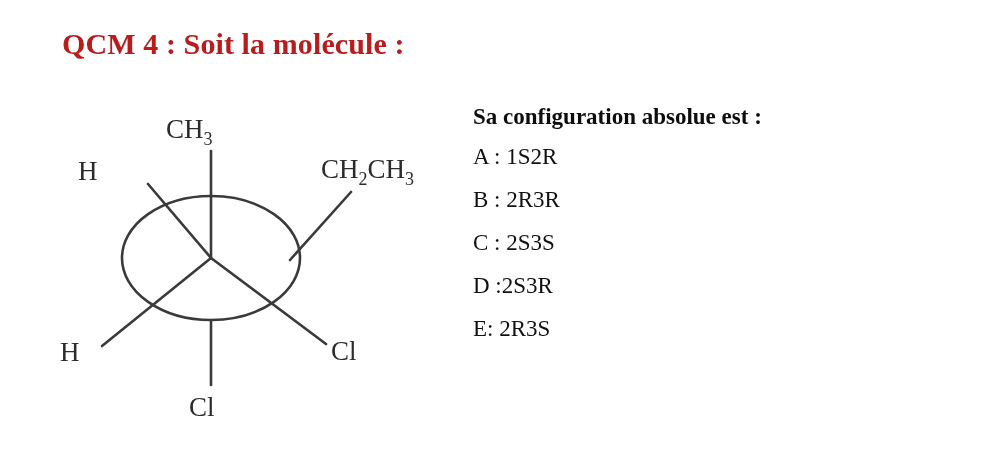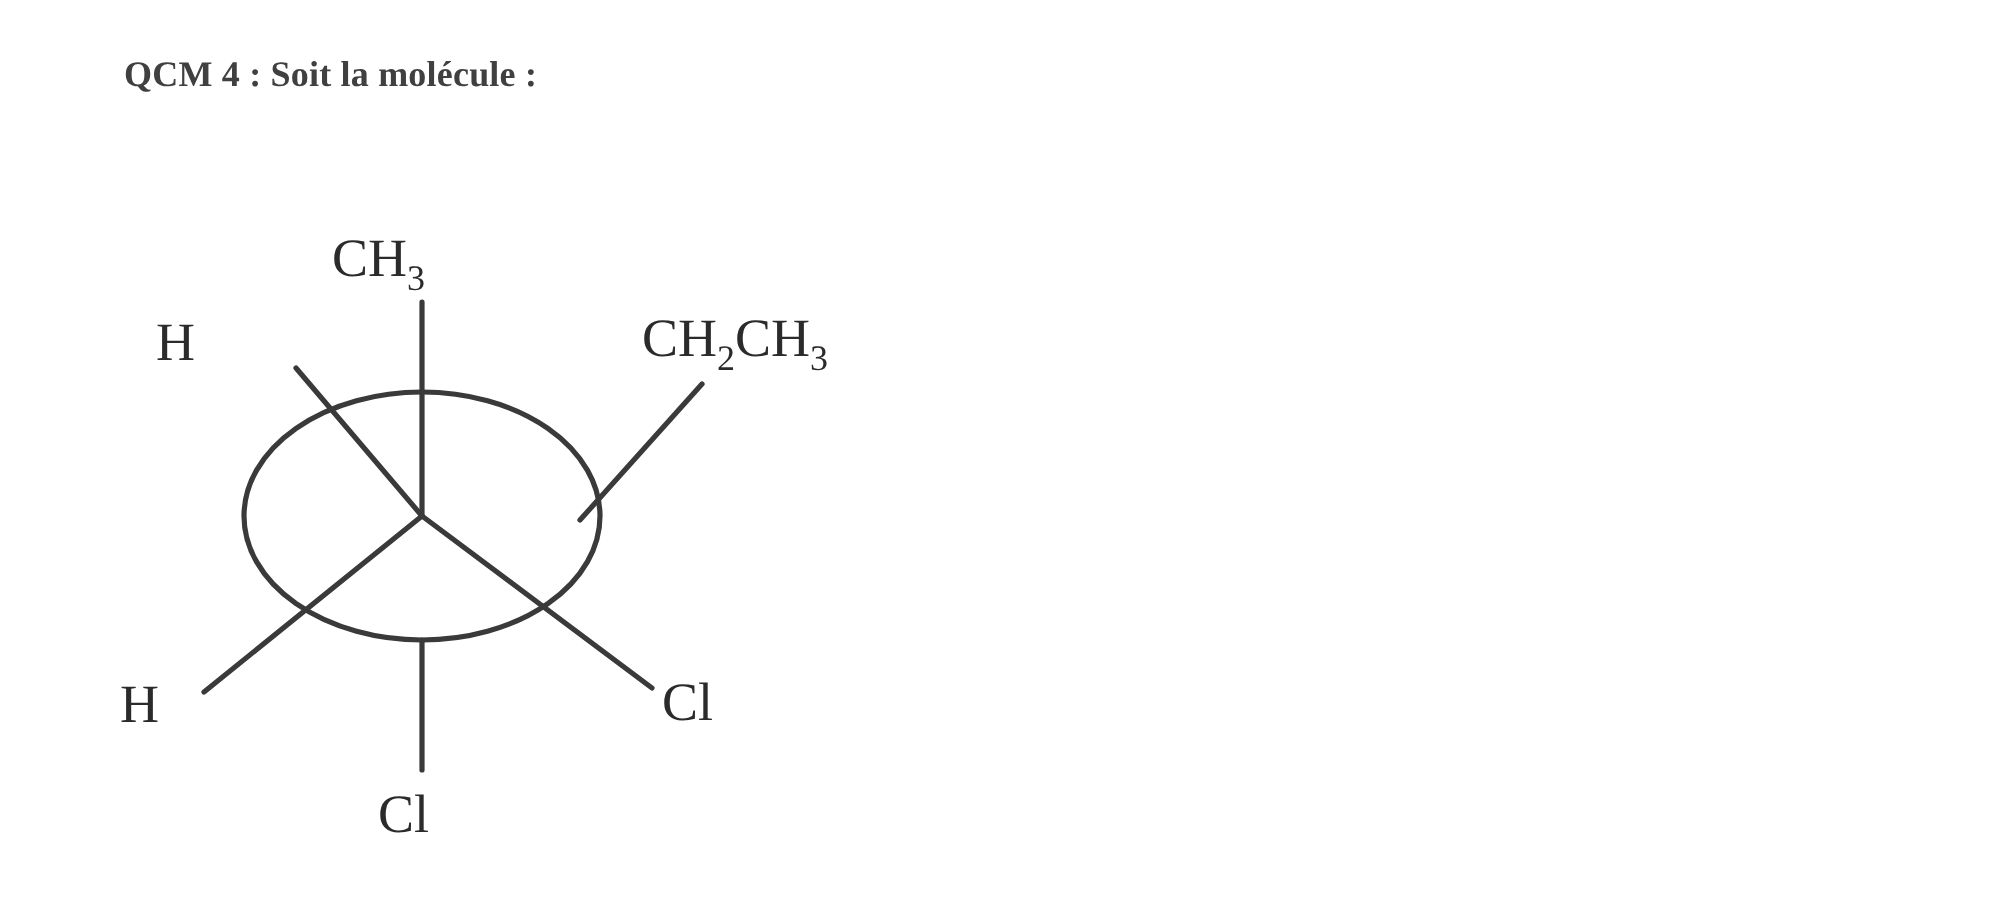--- a/index.html
+++ b/index.html
@@ -19,25 +19,25 @@
     height: 458px;
     background: #ffffff;
     overflow: hidden;
   }
 
   
   .question-title {
     position: absolute;
     left: 62px;
     top: 27px;
-    font-size: 18px;
+    font-size: 30px;
     font-weight: bold;
     letter-spacing: 0.1px;
     white-space: nowrap;
-    color: #404040;
+    color: #b91c1c;
     text-align: right;
   }
 
   
   .molecule-figure {
     position: absolute;
     left: 40px;
     top: 88px;
     width: 430px;
     height: 345px;
@@ -121,14 +121,24 @@
 
       <text class="mol-label" x="20" y="273" text-anchor="start">H</text>
 
       <text class="mol-label" x="291" y="272" text-anchor="start">Cl</text>
 
       <text class="mol-label" x="149" y="328" text-anchor="start">Cl</text>
 
     </svg>
   </div>
 
+  <div class="answers">
+    <div class="answers-header">Sa configuration absolue est :</div>
+    <ul class="answer-list">
+      <li class="answer-item">A : 1S2R</li>
+      <li class="answer-item">B : 2R3R</li>
+      <li class="answer-item">C : 2S3S</li>
+      <li class="answer-item">D :2S3R</li>
+      <li class="answer-item">E: 2R3S</li>
+    </ul>
+  </div>
 
 </div>
 
 </body></html>

